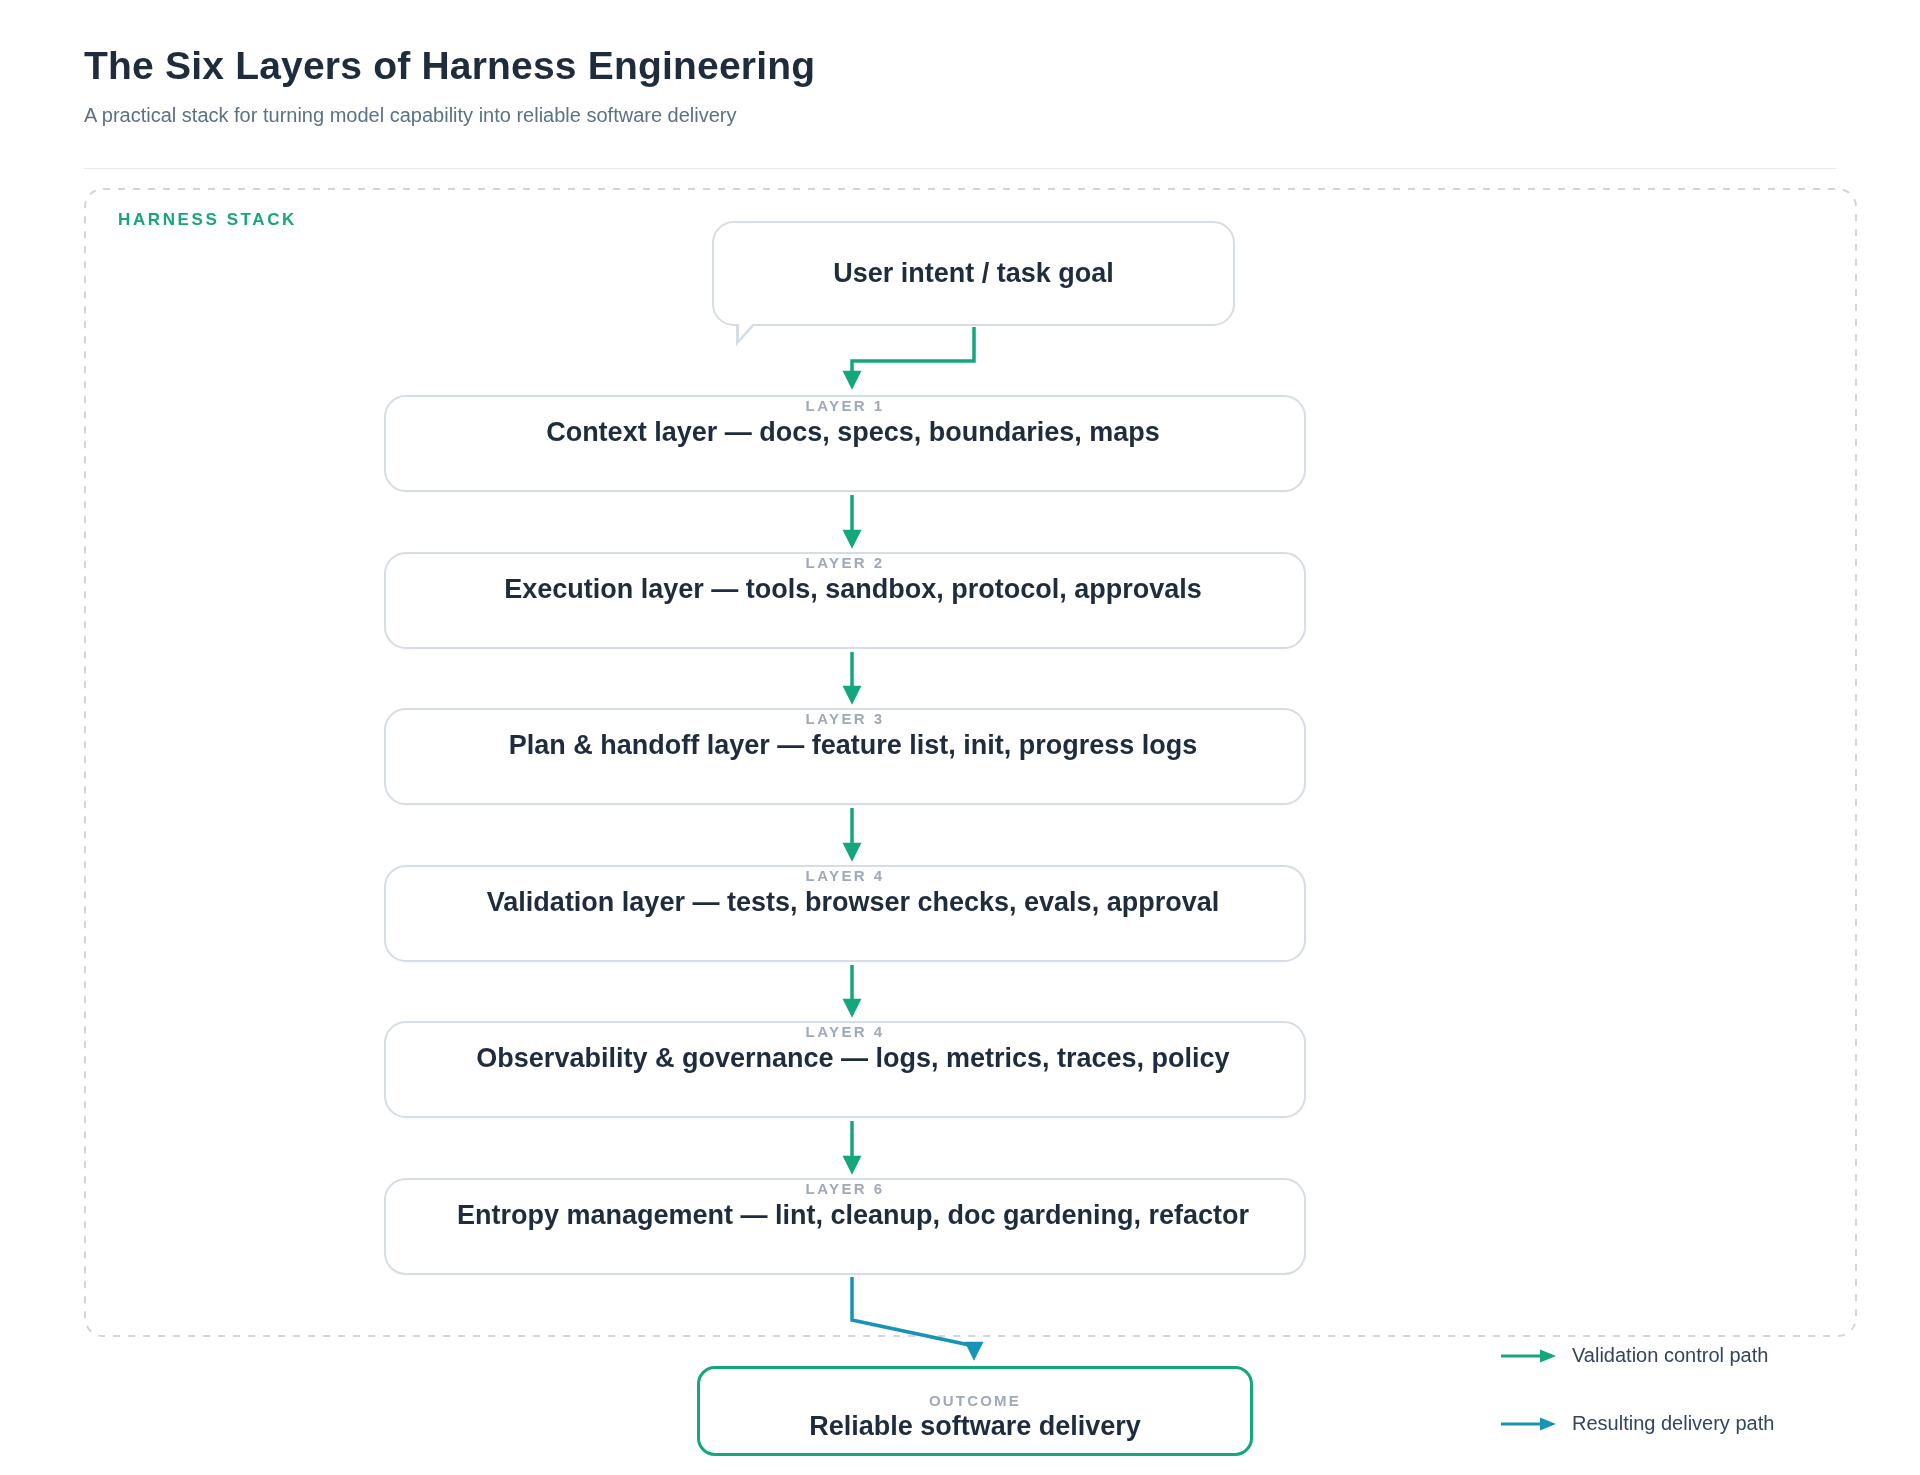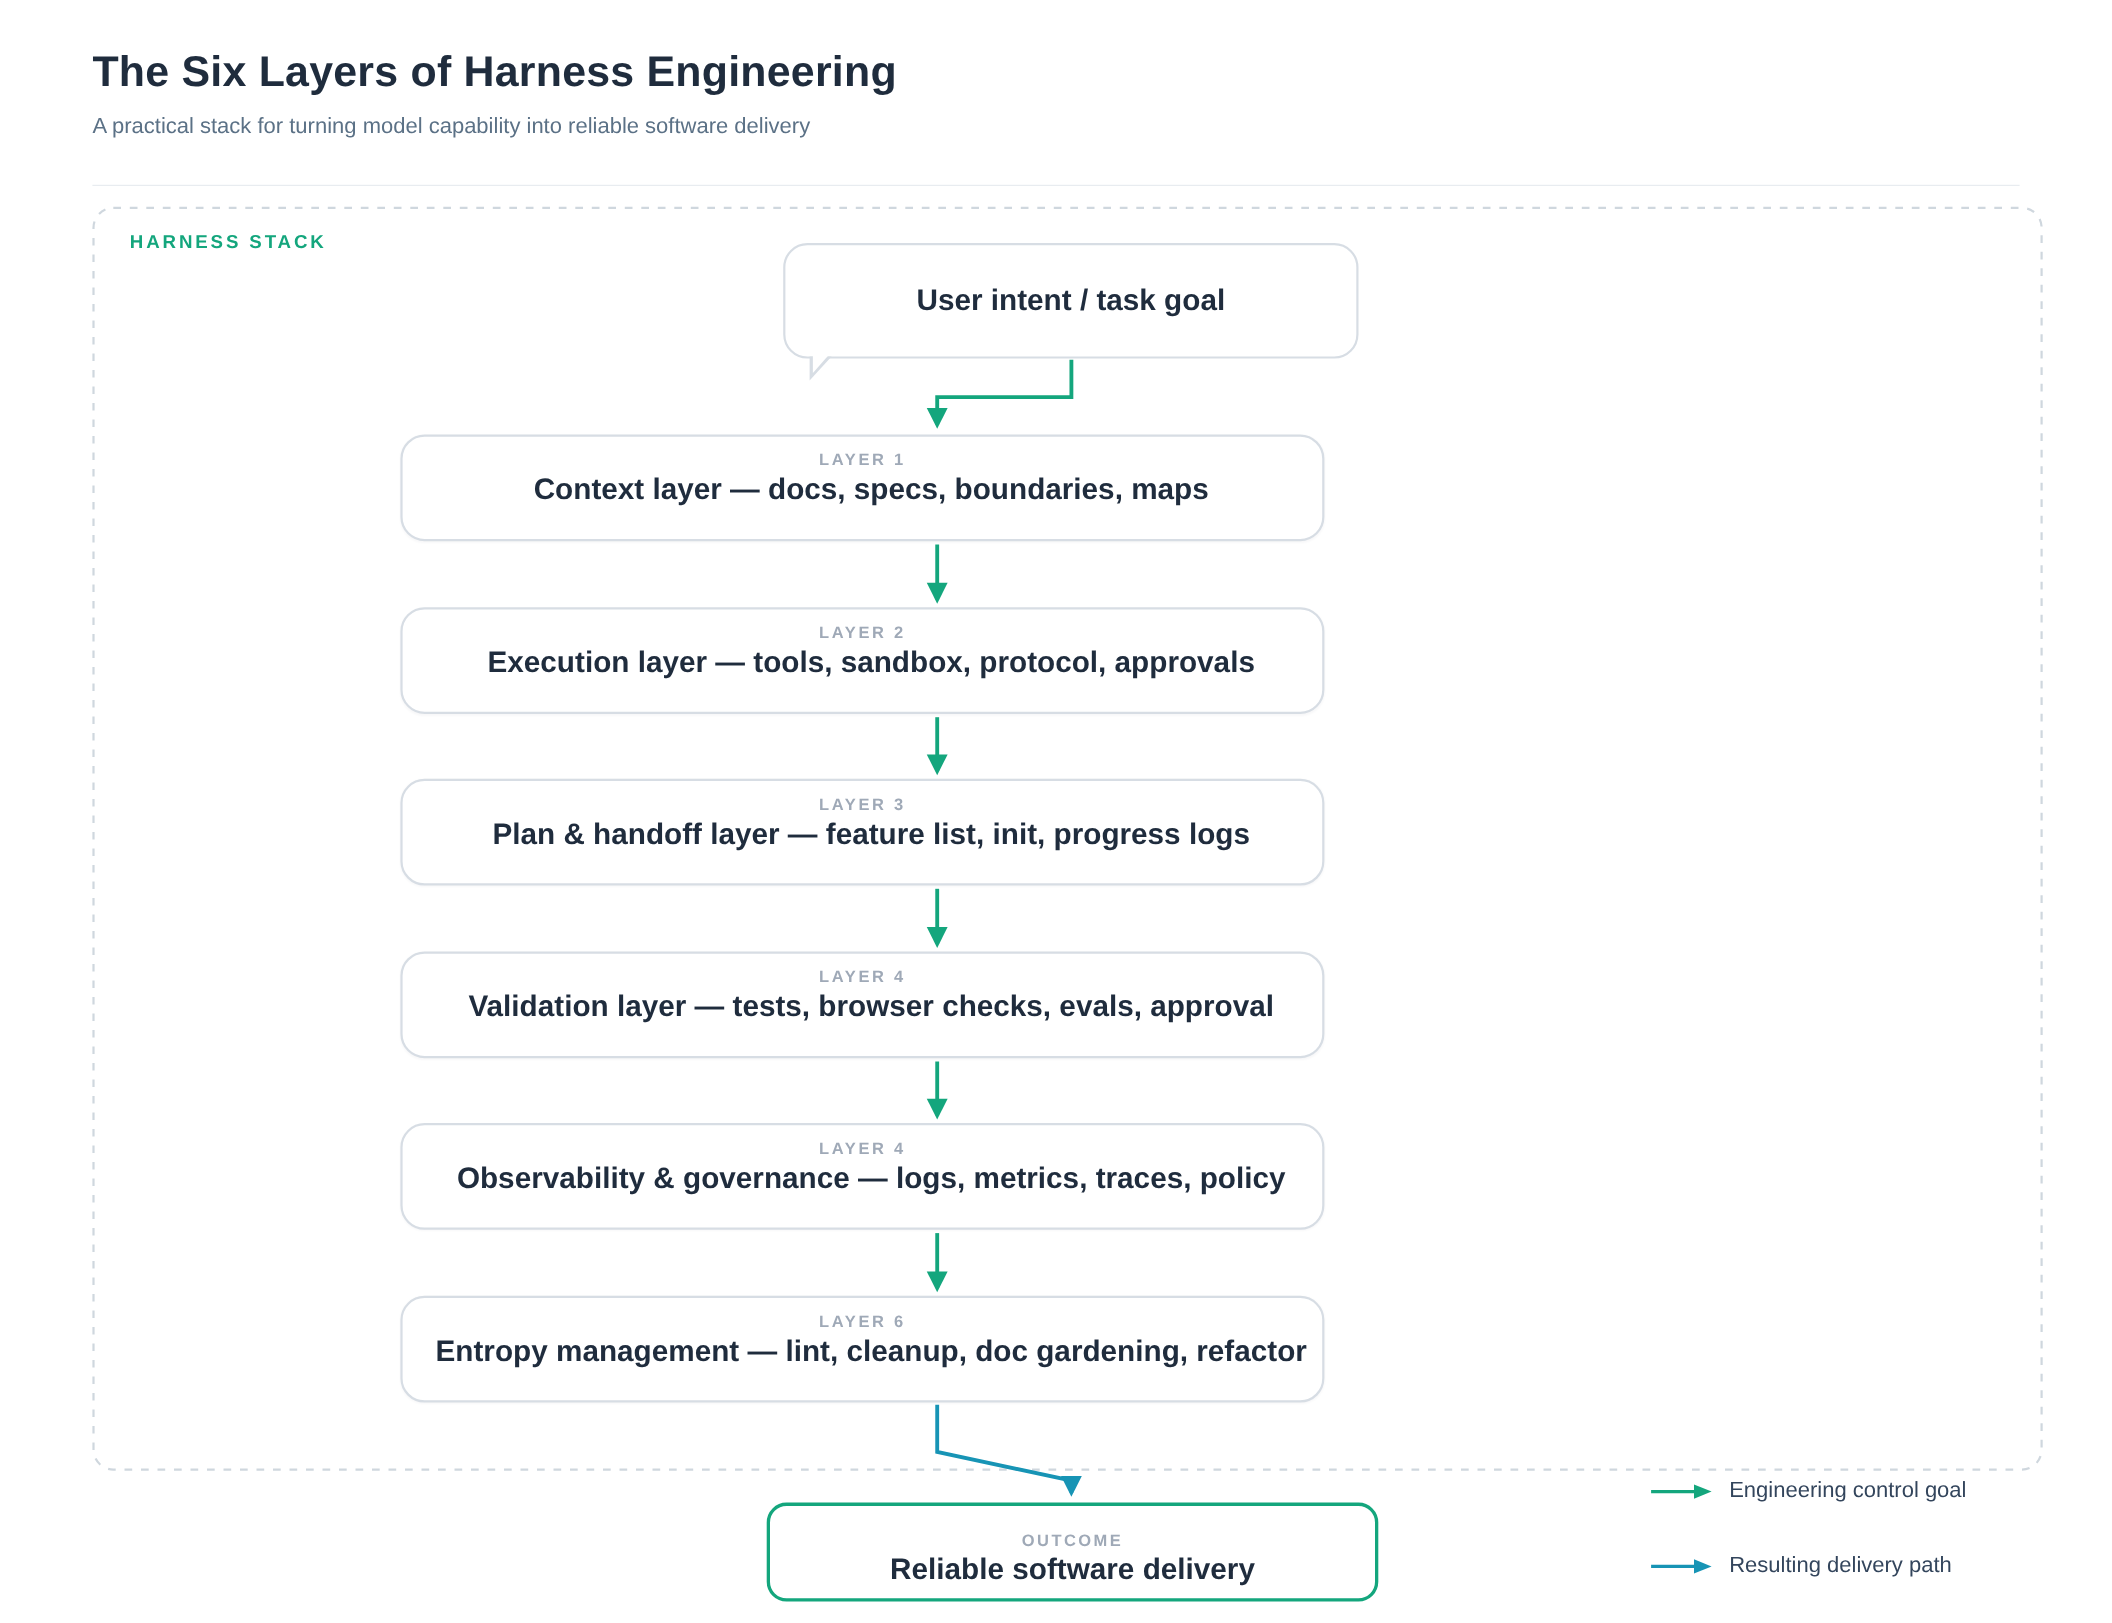--- a/index.html
+++ b/index.html
@@ -14,22 +14,22 @@
   .stack-label { position:absolute; left:118px; top:210px; font-size:17px; font-weight:700; letter-spacing:2.6px; color:#14a67d; }
 
   .bubble { position:absolute; left:712px; top:221px; width:523px; height:105px; background:#fff;
             border:2px solid #d7dde4; border-radius:22px; display:flex; align-items:center; justify-content:center; }
   .bubble::before { content:""; position:absolute; left:22px; bottom:-22px; width:0; height:0;
                     border-top:22px solid #d7dde4; border-right:20px solid transparent; }
   .bubble::after  { content:""; position:absolute; left:25px; bottom:-15px; width:0; height:0;
                     border-top:17px solid #ffffff; border-right:15px solid transparent; }
   .bubble-text { font-size:27px; font-weight:700; color:#1f2c3d; }
 
-  .layer-box { position:absolute; left:364px; width:840px; height:97px; background:#fff;
-               border:2px solid #d7dde4; border-radius:22px; text-align:center; padding-top:13px;
+  .layer-box { position:absolute; left:384px; width:922px; height:97px; background:#fff;
+               border:2px solid #d7dde4; border-radius:22px; text-align:center; 
                box-shadow:0 1px 2px rgba(20,40,60,0.03); }
   .layer-tag { font-size:15px; font-weight:700; letter-spacing:2.4px; color:#9fa9b7; }
   .layer-title { margin-top:3px; font-size:27px; font-weight:700; color:#1f2c3d;margin-left:16px; }
 
   .outcome-box { position:absolute; left:697px; top:1366px; width:556px; height:90px; background:#fff;
                  border:3px solid #14a67d; border-radius:18px; text-align:center; padding-top:23px; }
   .outcome-box .layer-tag { letter-spacing:2.2px; }
   .outcome-title { margin-top:2px; font-size:27px; font-weight:700; color:#1f2c3d; }
 
   .overlay { position:absolute; left:0; top:0; width:1920px; height:1475px; pointer-events:none; }
@@ -111,21 +111,21 @@
   <div class="outcome-box">
     <div class="layer-tag">OUTCOME</div>
     <div class="outcome-title">Reliable software delivery</div>
   </div>
 
   <div class="legend-row r1">
     <svg class="legend-arrow" width="58" height="16" viewBox="0 0 58 16">
       <line x1="1" y1="8" x2="40" y2="8" stroke="#14a67d" stroke-width="3"></line>
       <polygon points="40,1.5 56,8 40,14.5" fill="#14a67d"></polygon>
     </svg>
-    <span class="legend-label">Engineering control goal</span>
+    <span class="legend-label">Validation control path</span>
   </div>
 
   <div class="legend-row r2">
     <svg class="legend-arrow" width="58" height="16" viewBox="0 0 58 16">
       <line x1="1" y1="8" x2="40" y2="8" stroke="#1794b5" stroke-width="3"></line>
       <polygon points="40,1.5 56,8 40,14.5" fill="#1794b5"></polygon>
     </svg>
     <span class="legend-label">Resulting delivery path</span>
   </div>
 

